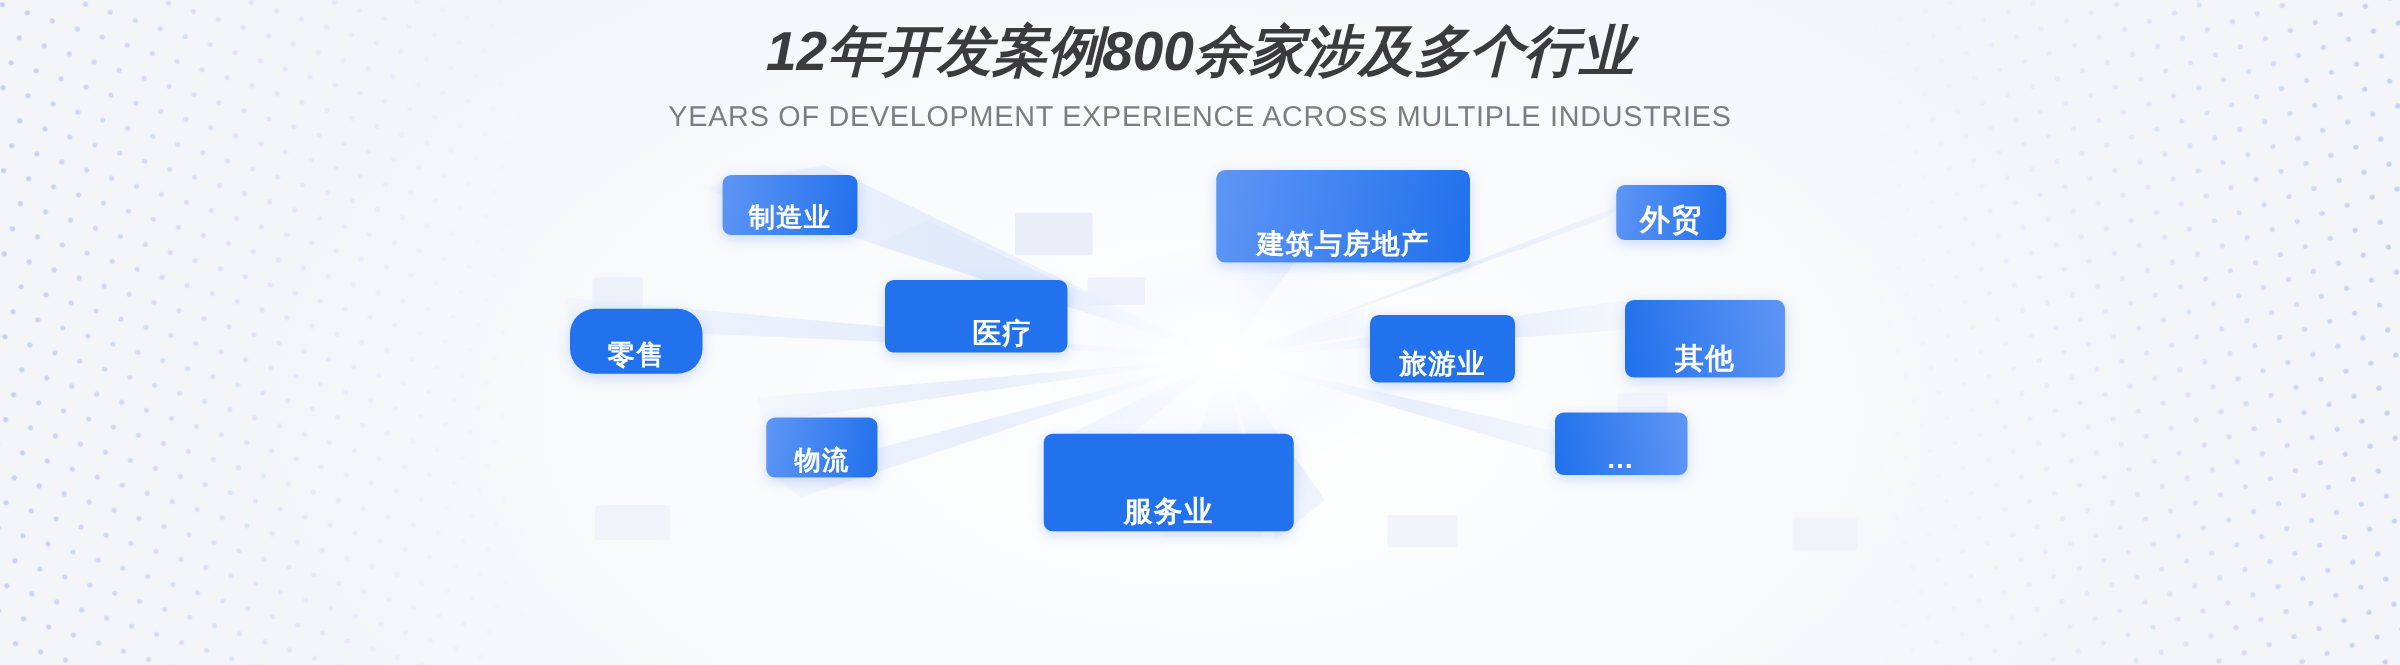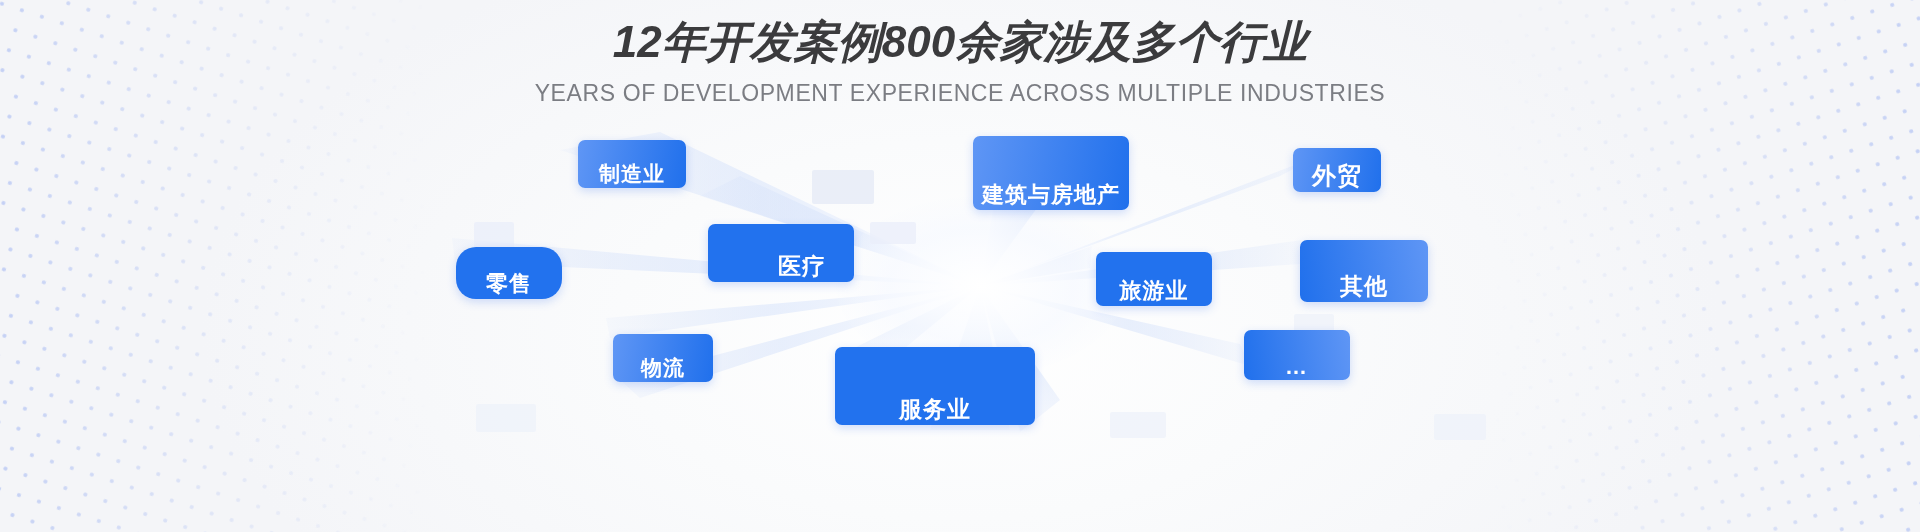--- a/index.html
+++ b/index.html
@@ -198,39 +198,39 @@
   <div class="sq vpale" style="left:1362px; top:276px; width:38px;  height:20px;"></div>
   <div class="sq vpale" style="left:1294px; top:314px; width:40px;  height:20px;"></div>
 
   <div class="title">12年开发案例800余家涉及多个行业</div>
   <div class="subtitle">YEARS OF DEVELOPMENT EXPERIENCE ACROSS MULTIPLE INDUSTRIES</div>
 
   <div id="pill-layer">
       <div class="pill g-lr" style="left: 578px; top: 140px; width: 108px; height: 48px; font-size: 21px;">
         <span>制造业</span>
       </div>
-      <div class="pill g-lr" style="left: 973px; top: 136px; width: 156px; height: 74px; font-size: 22px;">
+      <div class="pill g-lr" style="left: 973px; top: 136px; width: 203px; height: 74px; font-size: 22px;">
         <span>建筑与房地产</span>
       </div>
       <div class="pill g-lr" style="left: 1293px; top: 148px; width: 88px; height: 44px; font-size: 24px;">
         <span>外贸</span>
       </div>
       <div class="pill flat" style="left: 456px; top: 247px; width: 106px; height: 52px; font-size: 22px; border-radius: 20px;">
         <span>零售</span>
       </div>
       <div class="pill flat" style="left: 708px; top: 224px; width: 104px; height: 58px; font-size: 23px; padding-left: 42px;">
         <span>医疗</span>
       </div>
       <div class="pill flat" style="left: 1096px; top: 252px; width: 116px; height: 54px; font-size: 22px;">
         <span>旅游业</span>
       </div>
       <div class="pill g-rl" style="left: 1300px; top: 240px; width: 128px; height: 62px; font-size: 23px;">
         <span>其他</span>
       </div>
-      <div class="pill g-lr" style="left: 613px; top: 334px; width: 100px; height: 48px; font-size: 21px;">
+      <div class="pill g-lr" style="left: 613px; top: 334px; width: 89px; height: 48px; font-size: 21px;">
         <span>物流</span>
       </div>
       <div class="pill flat" style="left: 835px; top: 347px; width: 200px; height: 78px; font-size: 23px;">
         <span>服务业</span>
       </div>
       <div class="pill g-rl dots-pill" style="left: 1244px; top: 330px; width: 106px; height: 50px; font-size: 22px;">
         <span>…</span>
       </div>
     </div>
 

